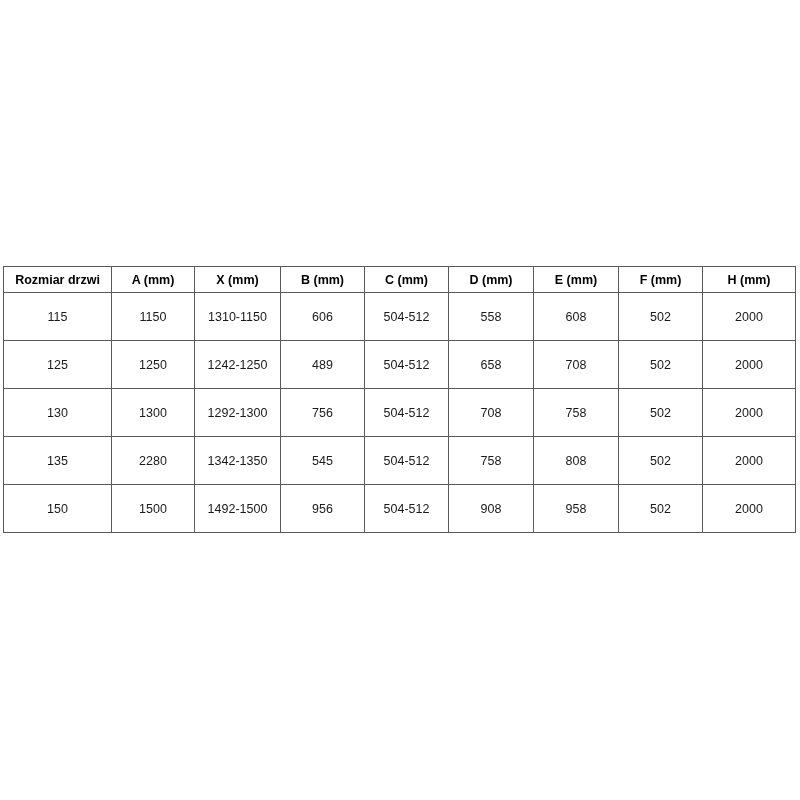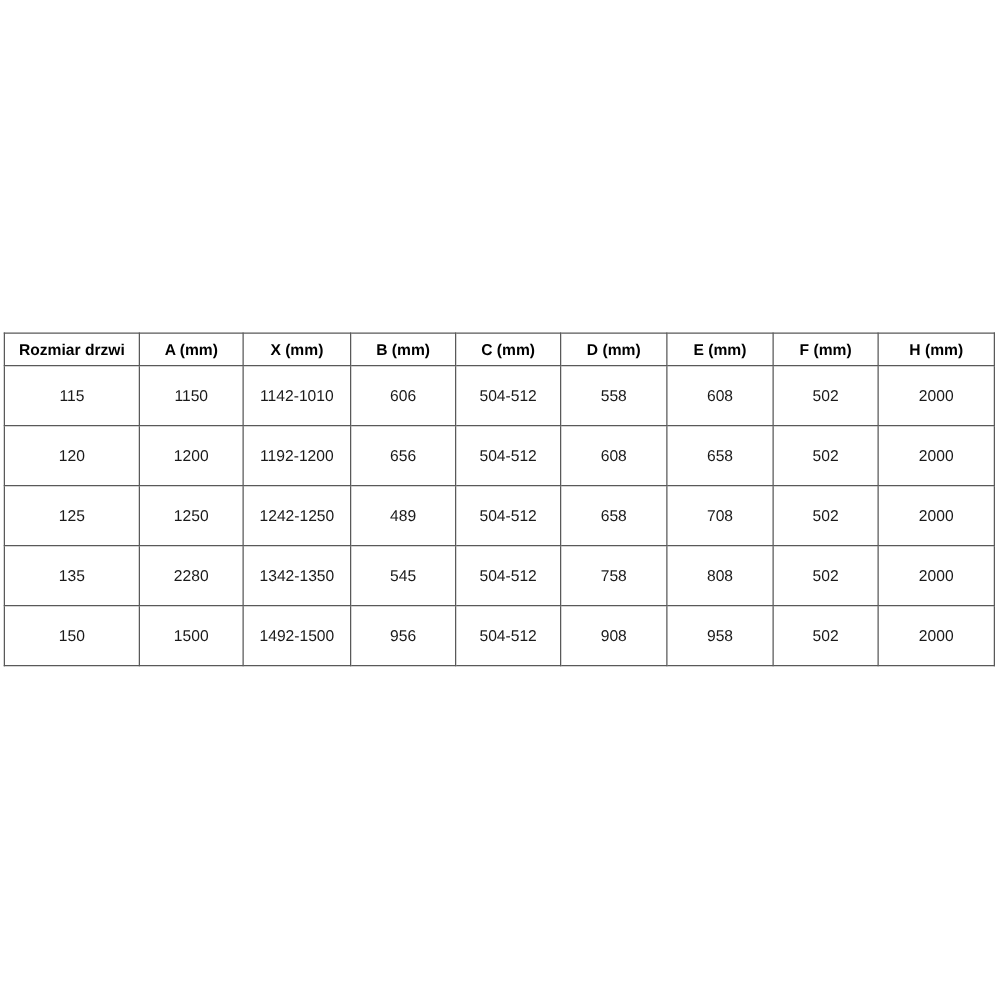--- a/index.html
+++ b/index.html
@@ -83,47 +83,47 @@
             <th>D (mm)</th>
             <th>E (mm)</th>
             <th>F (mm)</th>
             <th>H (mm)</th>
           </tr>
       </thead>
       <tbody>
           <tr>
             <td>115</td>
             <td>1150</td>
-            <td>1142-1010</td>
+            <td>1310-1150</td>
             <td>606</td>
             <td>504-512</td>
             <td>558</td>
             <td>608</td>
-            <td>502</td>
-            <td>2000</td>
-          </tr>
-          <tr>
-            <td>120</td>
-            <td>1200</td>
-            <td>1192-1200</td>
-            <td>656</td>
-            <td>504-512</td>
-            <td>608</td>
-            <td>658</td>
             <td>502</td>
             <td>2000</td>
           </tr>
           <tr>
             <td>125</td>
             <td>1250</td>
             <td>1242-1250</td>
             <td>489</td>
             <td>504-512</td>
             <td>658</td>
             <td>708</td>
+            <td>502</td>
+            <td>2000</td>
+          </tr>
+          <tr>
+            <td>130</td>
+            <td>1300</td>
+            <td>1292-1300</td>
+            <td>756</td>
+            <td>504-512</td>
+            <td>708</td>
+            <td>758</td>
             <td>502</td>
             <td>2000</td>
           </tr>
           <tr>
             <td>135</td>
             <td>2280</td>
             <td>1342-1350</td>
             <td>545</td>
             <td>504-512</td>
             <td>758</td>

